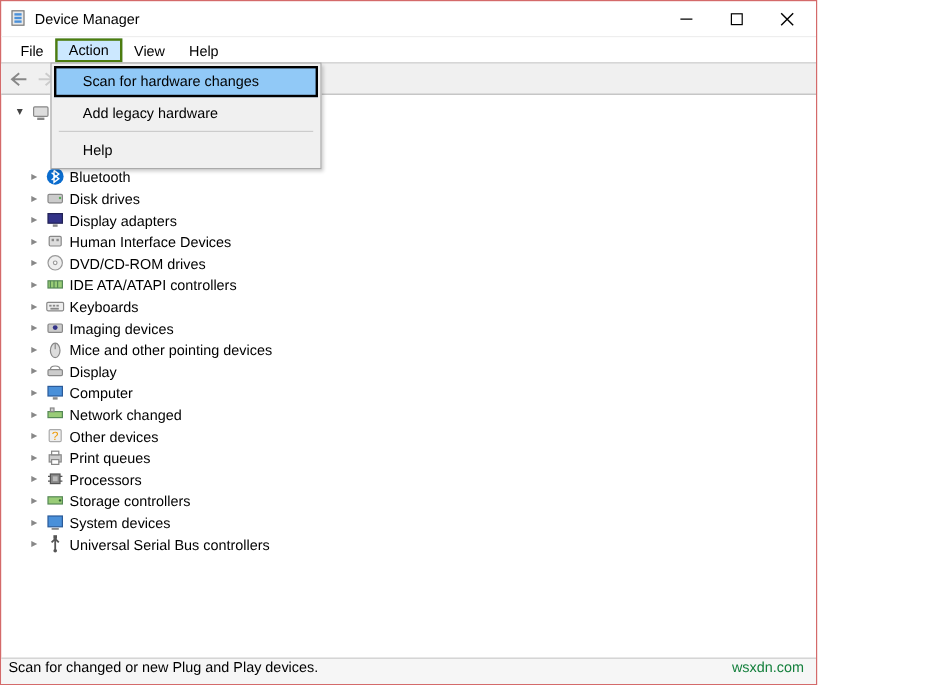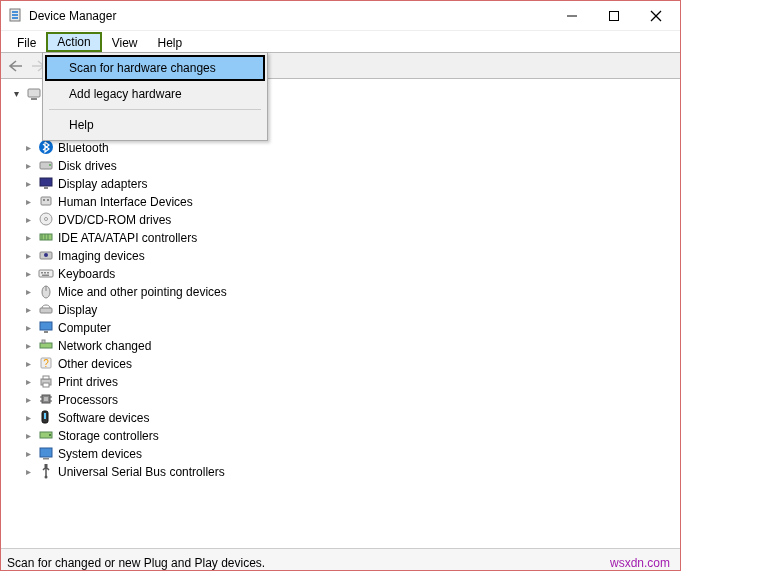--- a/index.html
+++ b/index.html
@@ -137,28 +137,28 @@
     background: #91c9f7;
     border: 2px solid #000;
     padding: 0 6px 0 22px;
     height: 26px;
   }
   .statusbar {
     height: 22px;
     border-top: 1px solid #ccc;
     background: #f6f6f6;
     display: flex;
-    align-items: flex-end;
+    align-items: flex-start;
     padding: 0 6px;
     font-size: 12px;
     gap: 26px;
   }
   .statusbar .spacer { flex: 1; }
   .status-right {
-    color: #a21caf;
+    color: #15803d;
     padding-right: 4px;
   }
   svg { display: block; }
 </style>
 </head>
 <body>
 
 <div class="outer">
 
   <div class="titlebar">
@@ -287,43 +287,43 @@
                 <line x1="7" y1="5" x2="7" y2="11" stroke="#585"></line>
                 <line x1="10" y1="5" x2="10" y2="11" stroke="#585"></line>
               </svg>
             </span>
             <span>IDE ATA/ATAPI controllers</span>
           </div>
           <div class="tree-row">
             <span class="expander right"></span>
             <span class="dev-icon">
               <svg width="16" height="16">
-                <rect x="2" y="5" width="12" height="7" rx="1" fill="#ccc" stroke="#888"></rect>
-                <circle cx="8" cy="8" r="2" fill="#338"></circle>
-              </svg>
-            </span>
-            <span>Imaging devices</span>
-          </div>
-          <div class="tree-row">
-            <span class="expander right"></span>
-            <span class="dev-icon">
-              <svg width="16" height="16">
                 <rect x="1" y="5" width="14" height="7" rx="1" fill="#eee" stroke="#888"></rect>
                 <rect x="3" y="7" width="2" height="1.5" fill="#888"></rect>
                 <rect x="6" y="7" width="2" height="1.5" fill="#888"></rect>
                 <rect x="9" y="7" width="2" height="1.5" fill="#888"></rect>
                 <rect x="4" y="9.5" width="7" height="1.5" fill="#888"></rect>
               </svg>
             </span>
             <span>Keyboards</span>
           </div>
           <div class="tree-row">
             <span class="expander right"></span>
             <span class="dev-icon">
               <svg width="16" height="16">
+                <rect x="2" y="5" width="12" height="7" rx="1" fill="#ccc" stroke="#888"></rect>
+                <circle cx="8" cy="8" r="2" fill="#338"></circle>
+              </svg>
+            </span>
+            <span>Imaging devices</span>
+          </div>
+          <div class="tree-row">
+            <span class="expander right"></span>
+            <span class="dev-icon">
+              <svg width="16" height="16">
                 <ellipse cx="8" cy="9" rx="4" ry="6" fill="#ddd" stroke="#888"></ellipse>
                 <line x1="8" y1="3" x2="8" y2="8" stroke="#888"></line>
               </svg>
             </span>
             <span>Mice and other pointing devices</span>
           </div>
           <div class="tree-row">
             <span class="expander right"></span>
             <span class="dev-icon">
               <svg width="16" height="16">
@@ -365,50 +365,40 @@
           </div>
           <div class="tree-row">
             <span class="expander right"></span>
             <span class="dev-icon">
               <svg width="16" height="16">
                 <rect x="3" y="6" width="10" height="6" fill="#ccc" stroke="#888"></rect>
                 <rect x="5" y="3" width="6" height="3" fill="#fff" stroke="#888"></rect>
                 <rect x="5" y="10" width="6" height="4" fill="#fff" stroke="#888"></rect>
               </svg>
             </span>
-            <span>Print drives</span>
+            <span>Print queues</span>
           </div>
           <div class="tree-row">
             <span class="expander right"></span>
             <span class="dev-icon">
               <svg width="16" height="16">
                 <rect x="4" y="4" width="8" height="8" fill="#888" stroke="#555"></rect>
                 <rect x="6" y="6" width="4" height="4" fill="#bbb"></rect>
                 <line x1="2" y1="6" x2="4" y2="6" stroke="#555"></line>
                 <line x1="2" y1="10" x2="4" y2="10" stroke="#555"></line>
                 <line x1="12" y1="6" x2="14" y2="6" stroke="#555"></line>
                 <line x1="12" y1="10" x2="14" y2="10" stroke="#555"></line>
               </svg>
             </span>
             <span>Processors</span>
           </div>
           <div class="tree-row">
             <span class="expander right"></span>
             <span class="dev-icon">
               <svg width="16" height="16">
-                <rect x="4" y="2" width="6" height="12" rx="2" fill="#333" stroke="#111"></rect>
-                <rect x="6" y="4" width="2" height="6" fill="#6cf"></rect>
-              </svg>
-            </span>
-            <span>Software devices</span>
-          </div>
-          <div class="tree-row">
-            <span class="expander right"></span>
-            <span class="dev-icon">
-              <svg width="16" height="16">
                 <rect x="2" y="5" width="12" height="6" fill="#9c7" stroke="#585"></rect>
                 <circle cx="12" cy="8" r="1" fill="#363"></circle>
               </svg>
             </span>
             <span>Storage controllers</span>
           </div>
           <div class="tree-row">
             <span class="expander right"></span>
             <span class="dev-icon">
               <svg width="16" height="16">

